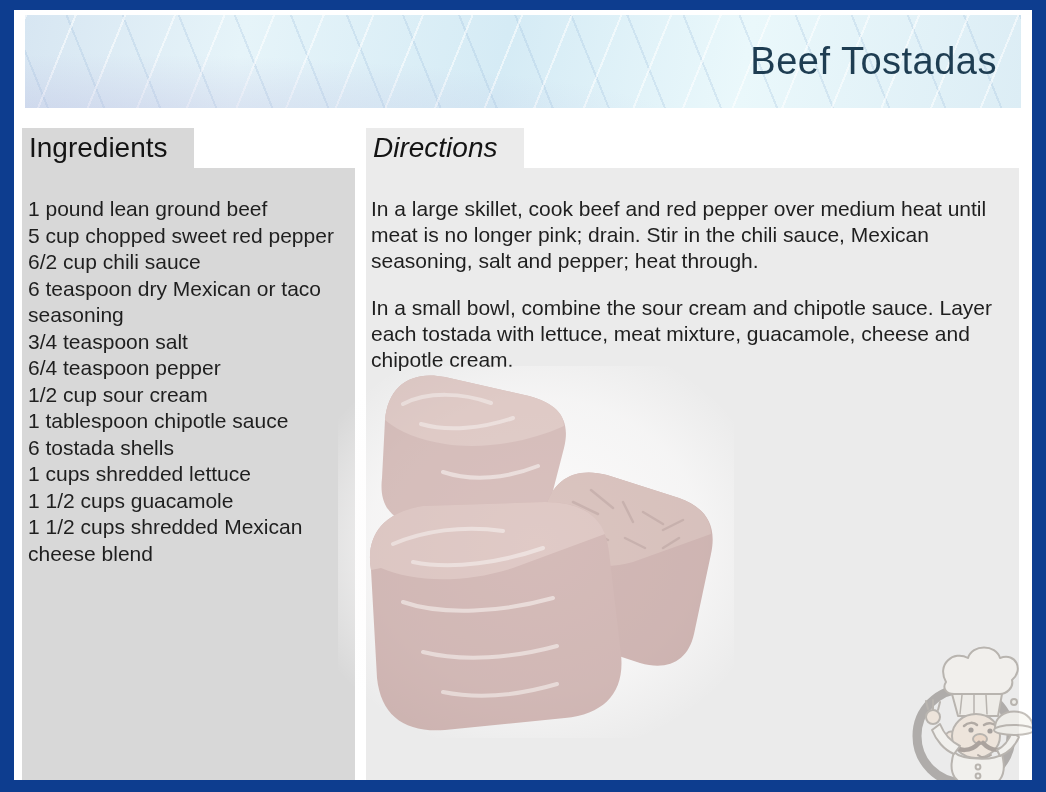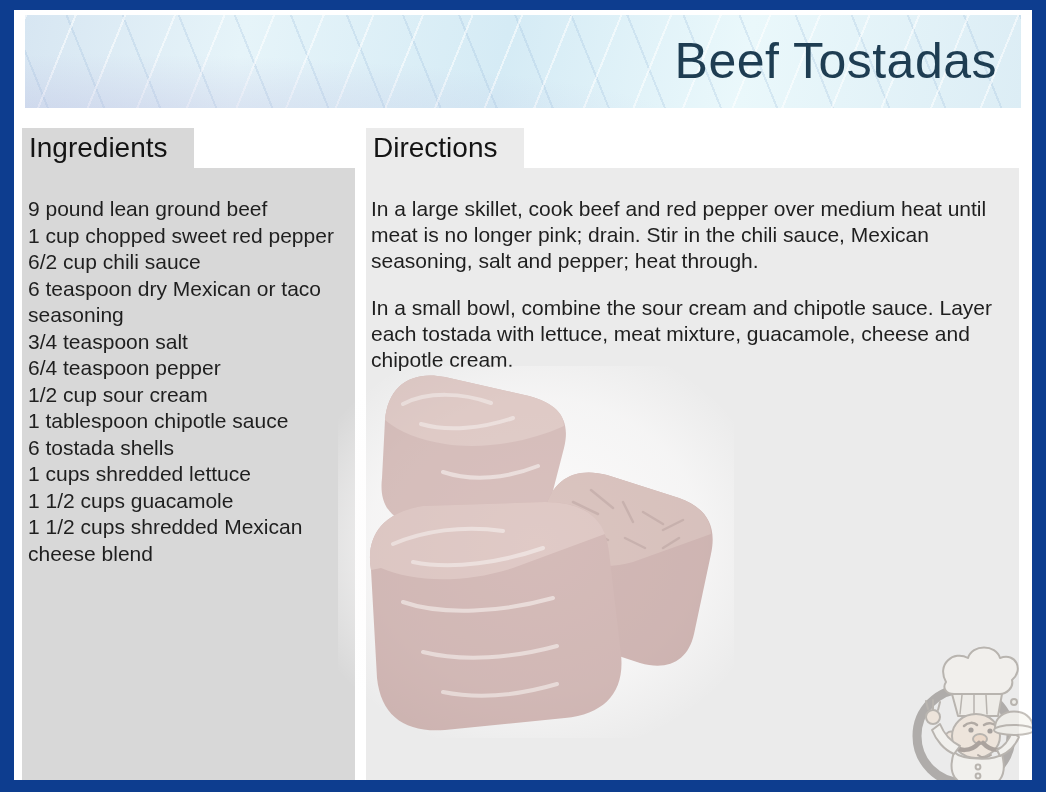--- a/index.html
+++ b/index.html
@@ -23,29 +23,29 @@
   .banner{
     position:absolute;left:25px;top:15px;width:996px;height:93px;z-index:1;
     background:
       radial-gradient(ellipse at 6% 115%, rgba(186,186,224,.40), rgba(186,186,224,0) 45%),
       repeating-linear-gradient(112deg, rgba(255,255,255,.55) 0 2px, rgba(255,255,255,0) 2px 46px),
       repeating-linear-gradient(-112deg, rgba(142,178,214,.22) 0 2px, rgba(142,178,214,0) 2px 52px),
       linear-gradient(100deg,#d7e6f2 0%,#e6f4f9 22%,#d5ebf5 48%,#eaf8fb 72%,#dcedf5 100%);
   }
   .banner-title{
     position:absolute;right:24px;top:0;height:93px;line-height:93px;
-    font-size:50px;letter-spacing:.5px;color:var(--banner-title);white-space:nowrap;text-align:center;
+    font-size:38px;letter-spacing:.5px;color:var(--banner-title);white-space:nowrap;text-align:center;
   }
   .panel-heading{
     position:absolute;height:40px;z-index:2;box-sizing:border-box;
     font-size:28px;line-height:40px;padding-left:7px;color:var(--heading-text);
     white-space:nowrap;
   }
   .heading-ingredients{left:22px;top:128px;width:172px;background:var(--ingredients-panel);}
-  .heading-directions{left:366px;top:128px;width:158px;background:var(--directions-panel);}
+  .heading-directions{left:366px;top:128px;width:158px;background:var(--directions-panel);font-style:italic;}
   .ingredients-body{
     position:absolute;left:22px;top:168px;width:333px;height:612px;z-index:1;
     background:var(--ingredients-panel);box-sizing:border-box;
     padding:28px 14px 0 6px;font-size:21px;line-height:26.5px;color:var(--text);
   }
   .ingredient-item{margin:0;}
   .directions-body{
     position:absolute;left:366px;top:168px;width:653px;height:612px;z-index:1;
     background:var(--directions-panel);box-sizing:border-box;
     padding:28px 8px 0 5px;font-size:21px;line-height:26px;color:var(--text);
@@ -63,22 +63,22 @@
 <body>
 
 <div class="page">
 
   <div class="banner">
     <div class="banner-title">Beef Tostadas</div>
   </div>
 
   <div class="panel-heading heading-ingredients">Ingredients</div>
   <div class="ingredients-body">
-    <div class="ingredient-item">9 pound lean ground beef</div>
-    <div class="ingredient-item">1 cup chopped sweet red pepper</div>
+    <div class="ingredient-item">1 pound lean ground beef</div>
+    <div class="ingredient-item">5 cup chopped sweet red pepper</div>
     <div class="ingredient-item">6/2 cup chili sauce</div>
     <div class="ingredient-item">6 teaspoon dry Mexican or taco seasoning</div>
     <div class="ingredient-item">3/4 teaspoon salt</div>
     <div class="ingredient-item">6/4 teaspoon pepper</div>
     <div class="ingredient-item">1/2 cup sour cream</div>
     <div class="ingredient-item">1 tablespoon chipotle sauce</div>
     <div class="ingredient-item">6 tostada shells</div>
     <div class="ingredient-item">1 cups shredded lettuce</div>
     <div class="ingredient-item">1 1/2 cups guacamole</div>
     <div class="ingredient-item">1 1/2 cups shredded Mexican cheese blend</div>

